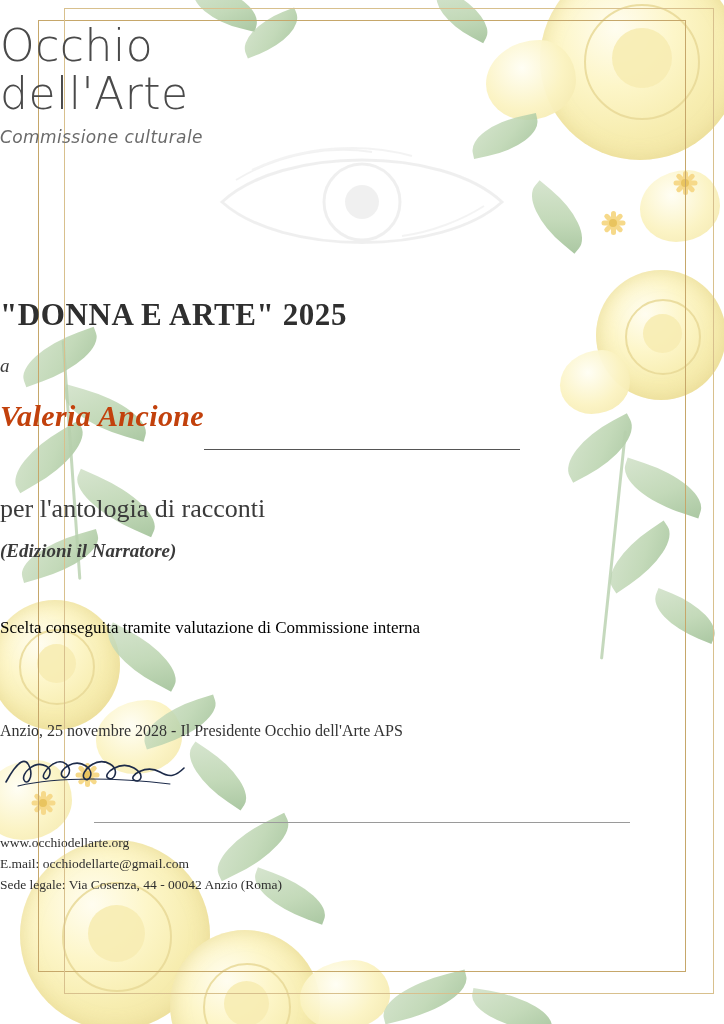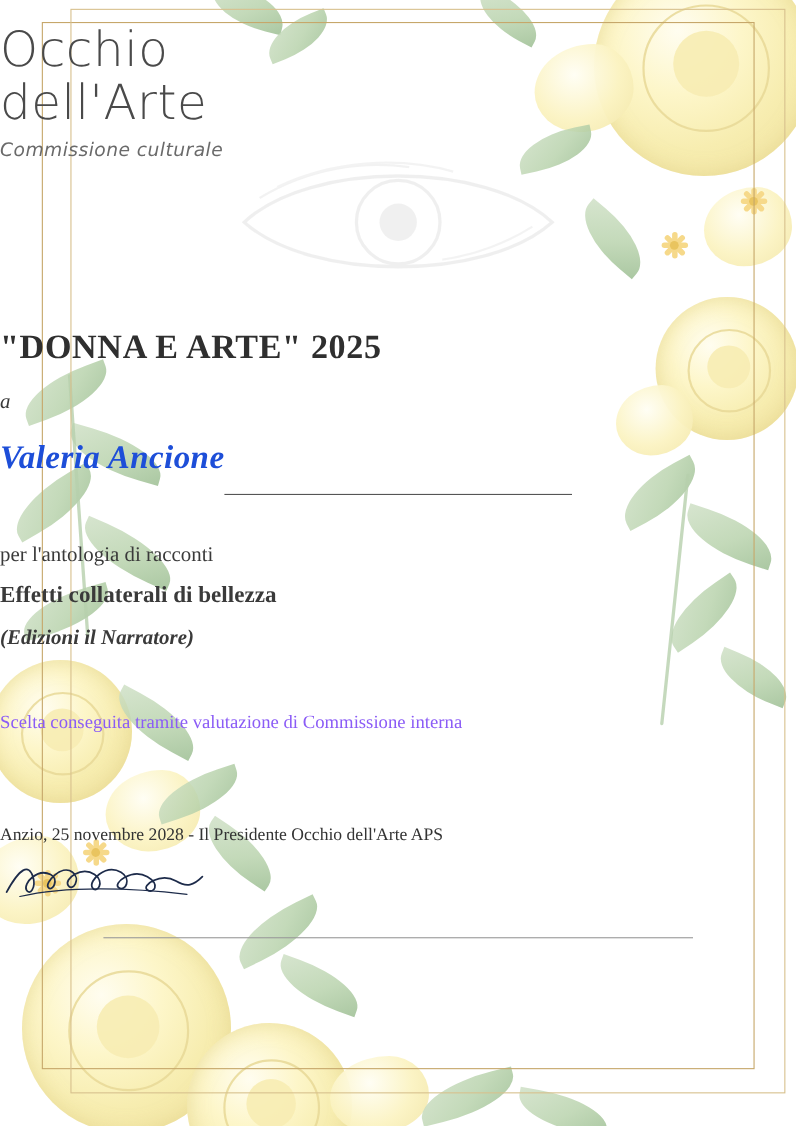--- a/index.html
+++ b/index.html
@@ -165,48 +165,48 @@
   .connector {
     margin-top: 22px;
     font-size: 19px;
     font-style: italic;
   }
   .recipient {
     margin-top: 22px;
     font-size: 30px;
     font-weight: 700;
     font-style: italic;
-    color: #1d4ed8;
+    color: #c2410c;
     letter-spacing: .4px;
   }
   .rule {
     width: 316px;
     height: 1px;
     background: #555;
     margin: 16px auto 0;
   }
   .for-line {
     margin-top: 44px;
-    font-size: 19px;
+    font-size: 26px;
   }
   .work-title {
     margin-top: 12px;
     font-size: 21px;
     font-weight: 700;
   }
   .publisher {
     margin-top: 16px;
     font-size: 19px;
     font-weight: 700;
     font-style: italic;
   }
   .note {
     margin-top: 56px;
     font-size: 17px;
-    color: #8b5cf6;
+    color: #000000;
   }
   .place-date {
     margin-top: 84px;
     font-size: 16px;
     color: #333;
   }
 
   .signature {
     margin: 6px auto 0;
     width: 190px;
@@ -336,26 +336,30 @@
     <div class="logo-line2">dell'Arte</div>
     <div class="logo-sub">Commissione culturale</div>
   </div>
 
   <div class="title">"DONNA E ARTE" 2025</div>
   <div class="connector">a</div>
   <div class="recipient">Valeria Ancione</div>
   <div class="rule"></div>
 
   <div class="for-line">per l'antologia di racconti</div>
-  <div class="work-title">Effetti collaterali di bellezza</div>
   <div class="publisher">(Edizioni il Narratore)</div>
 
   <div class="note">Scelta conseguita tramite valutazione di Commissione interna</div>
 
   <div class="place-date">Anzio, 25 novembre 2028  - Il Presidente Occhio dell'Arte APS</div>
 
   <svg class="signature" viewBox="0 0 190 48">
     <path d="M6,36 C18,14 26,10 30,22 C33,32 27,40 24,34 C21,28 34,14 46,20 C54,24 48,36 44,32 C40,28 56,10 66,18 C74,24 66,36 62,30 C58,24 74,12 86,20 C96,27 88,38 84,32 C80,26 96,10 110,18 C120,24 114,36 108,32 C102,28 120,14 134,22 C146,29 140,38 134,34 C128,30 146,18 160,26 C170,32 176,30 184,22" fill="none" stroke="#1d2b4a" stroke-width="1.6" stroke-linecap="round"></path>
     <path d="M18,40 C60,30 120,32 170,38" fill="none" stroke="#1d2b4a" stroke-width="1.1" stroke-linecap="round"></path>
   </svg>
 
   <div class="footer-rule"></div>
+  <div class="footer">
+    <div>www.occhiodellarte.org</div>
+    <div>E.mail: occhiodellarte@gmail.com</div>
+    <div>Sede legale: Via Cosenza, 44 - 00042 Anzio (Roma)</div>
+  </div>
 </div>
 
 </body></html>

